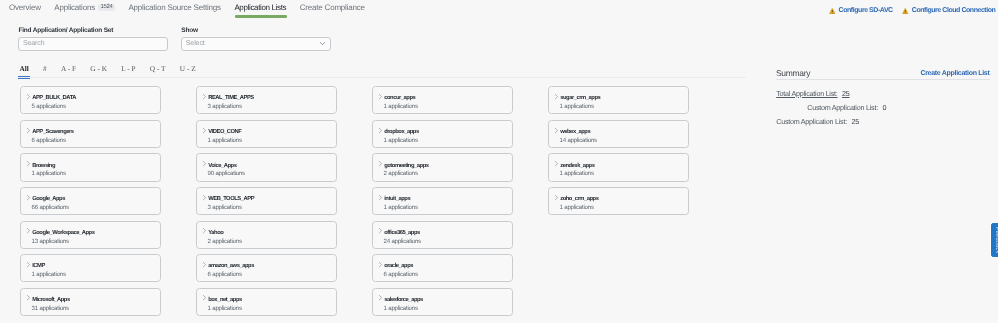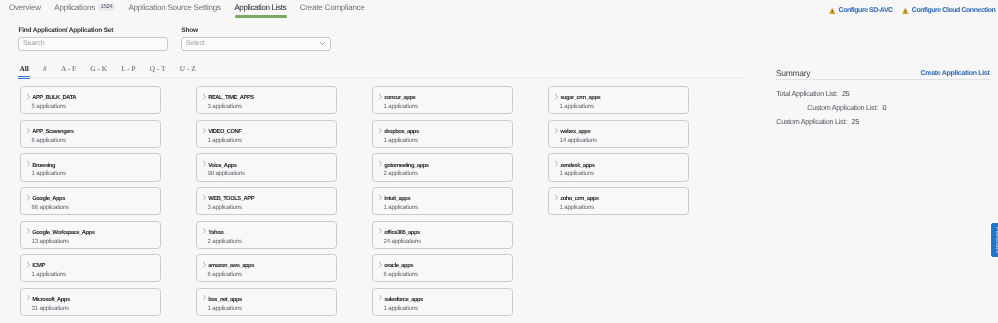--- a/index.html
+++ b/index.html
@@ -323,20 +323,20 @@
         <div class="c">1 applications</div>
       </div>
     </div>
 
   <div class="summary">
     <div class="sumhead">
       <div class="sumtitle">Summary</div>
       <div class="sumlink">Create Application List</div>
     </div>
     <div>
-        <div class="sumrow" style="top: 21.5px;"><span>Total Application List:</span><span class="v">25</span></div>
+        <div class="sumrow" style="top: 21.5px; text-decoration: underline;"><span>Total Application List:</span><span class="v">25</span></div>
         <div class="sumrow" style="top: 35.5px; margin-left: 31px;"><span>Custom Application List:</span><span class="v">0</span></div>
         <div class="sumrow" style="top: 49.5px;"><span>Custom Application List:</span><span class="v">25</span></div>
       </div>
   </div>
 
   <div class="feedback">Feedback</div>
 </div>
 
 </body></html>

